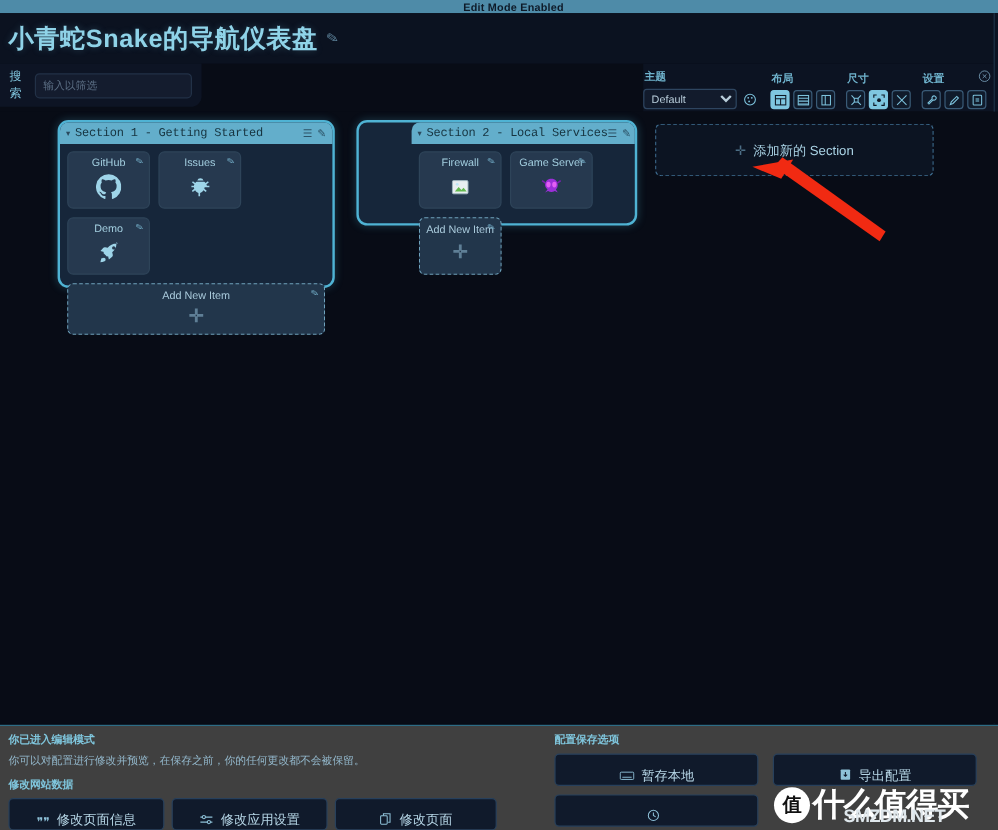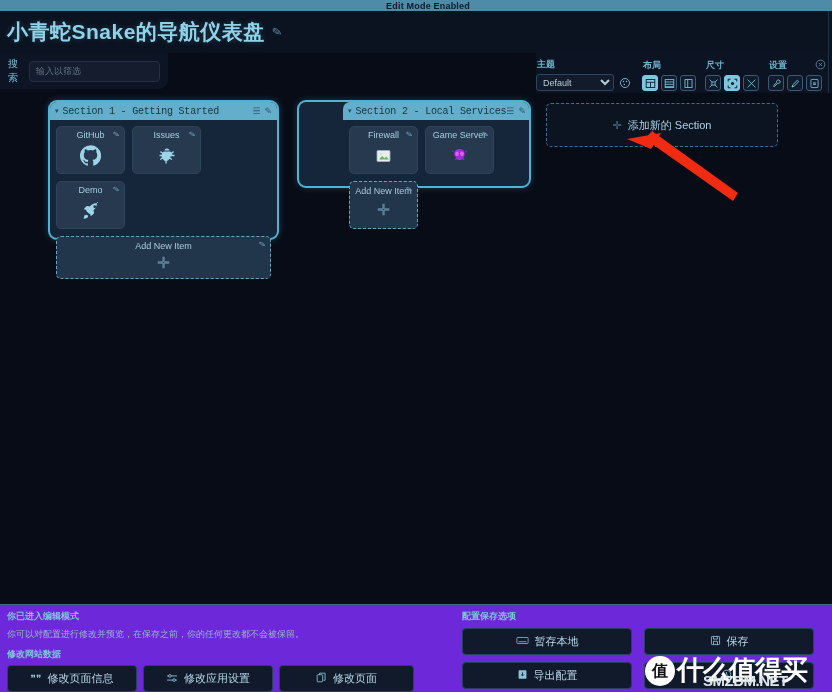--- a/index.html
+++ b/index.html
@@ -218,34 +218,34 @@
 
   
   .footer-divider {
     position: absolute; left: 0; top: 604px;
     width: 832px; height: 1px;
     background: #2d6d86;
   }
   .footer {
     position: absolute; left: 0; top: 605px;
     width: 832px; height: 87px;
-    background: #6d28d9;
+    background: #404040;
   }
   .fl { position: absolute; left: 7px; top: 5px; width: 420px; }
   .fl-title { color: #7fc6dd; font-size: 9px; font-weight: bold; margin-bottom: 5px; }
   .fl-desc { color: #93b8cc; font-size: 9px; margin-bottom: 7px; }
   .fl-sub { color: #7fc6dd; font-size: 9px; font-weight: bold; margin-bottom: 4px; }
   .fl-btns { display: flex; gap: 6px; }
   .fbtn {
     height: 27px;
     background: #101a2b;
     border: 1px solid #27405c;
     border-radius: 4px;
     color: #b6d6e6; font-size: 11px;
-    display: flex; align-items: center; justify-content: center;
+    display: flex; align-items: flex-end; justify-content: center;
     gap: 6px;
     cursor: pointer; padding: 0 10px;
   }
   .fbtn .fi { font-size: 10px; color: #8ec1d8; }
   .fr { position: absolute; left: 462px; top: 5px; width: 355px; }
   .fr-title { color: #7fc6dd; font-size: 9px; font-weight: bold; margin-bottom: 5px; }
   .fr-grid {
     display: grid;
     grid-template-columns: 170px 170px;
     grid-template-rows: 27px 27px;
@@ -550,29 +550,20 @@
           <span class="fi">
             <svg width="13" height="9" viewBox="0 0 15 10" fill="none" stroke="currentColor" stroke-width=".9">
               <rect x="1" y="1.5" width="13" height="7" rx="1"></rect>
                 <line x1="3" y1="6.4" x2="12" y2="6.4"></line>
             </svg>
           </span>
           <span>暂存本地</span>
         </div>
         <div class="fbtn">
           <span class="fi">
-            <svg width="11" height="11" viewBox="0 0 14 14" fill="none" stroke="currentColor" stroke-width="1.1">
-              <rect x="1.8" y="1.8" width="10.4" height="10.4" rx="1"></rect>
-                <path d="M4.5 1.8v3.4h5V1.8M4.5 12.2V8h5v4.2"></path>
-            </svg>
-          </span>
-          <span>保存</span>
-        </div>
-        <div class="fbtn">
-          <span class="fi">
             <svg width="11" height="11" viewBox="0 0 14 14" fill="currentColor">
               <rect x="2" y="1.5" width="10" height="11" rx="1"></rect>
               <path d="M7 4.2v4.2M5.2 7l1.8 1.8L8.8 7" stroke="#101a2b" stroke-width="1.1" fill="none"></path>
             </svg>
           </span>
           <span>导出配置</span>
         </div>
         <div class="fbtn">
           <span class="fi">
             <svg width="11" height="11" viewBox="0 0 14 14" fill="none" stroke="currentColor" stroke-width="1.1">

